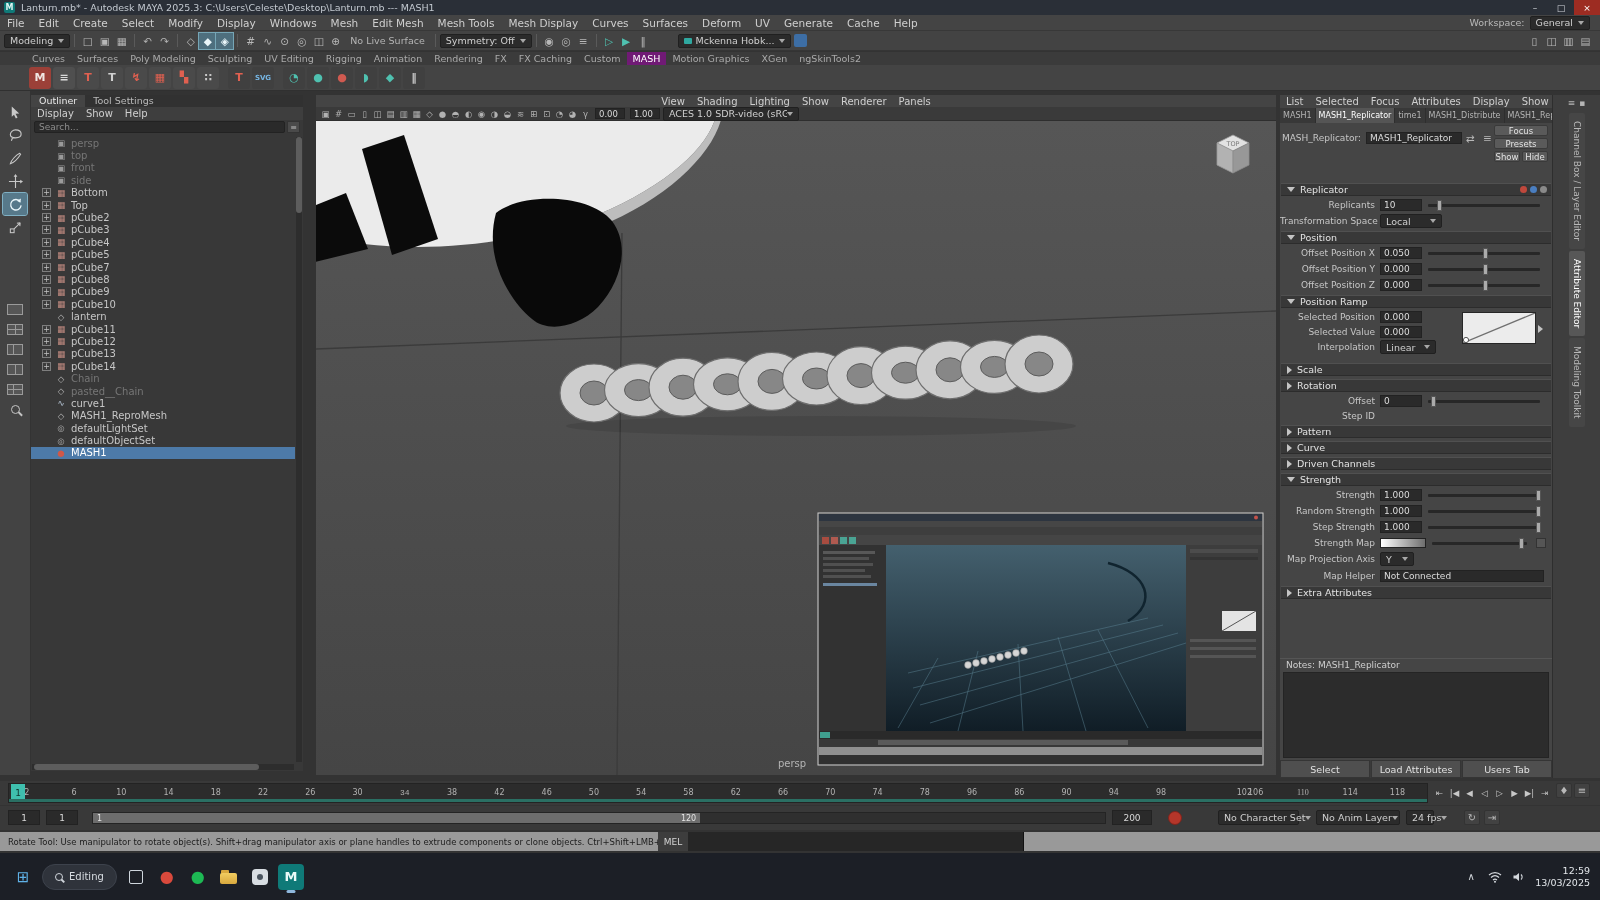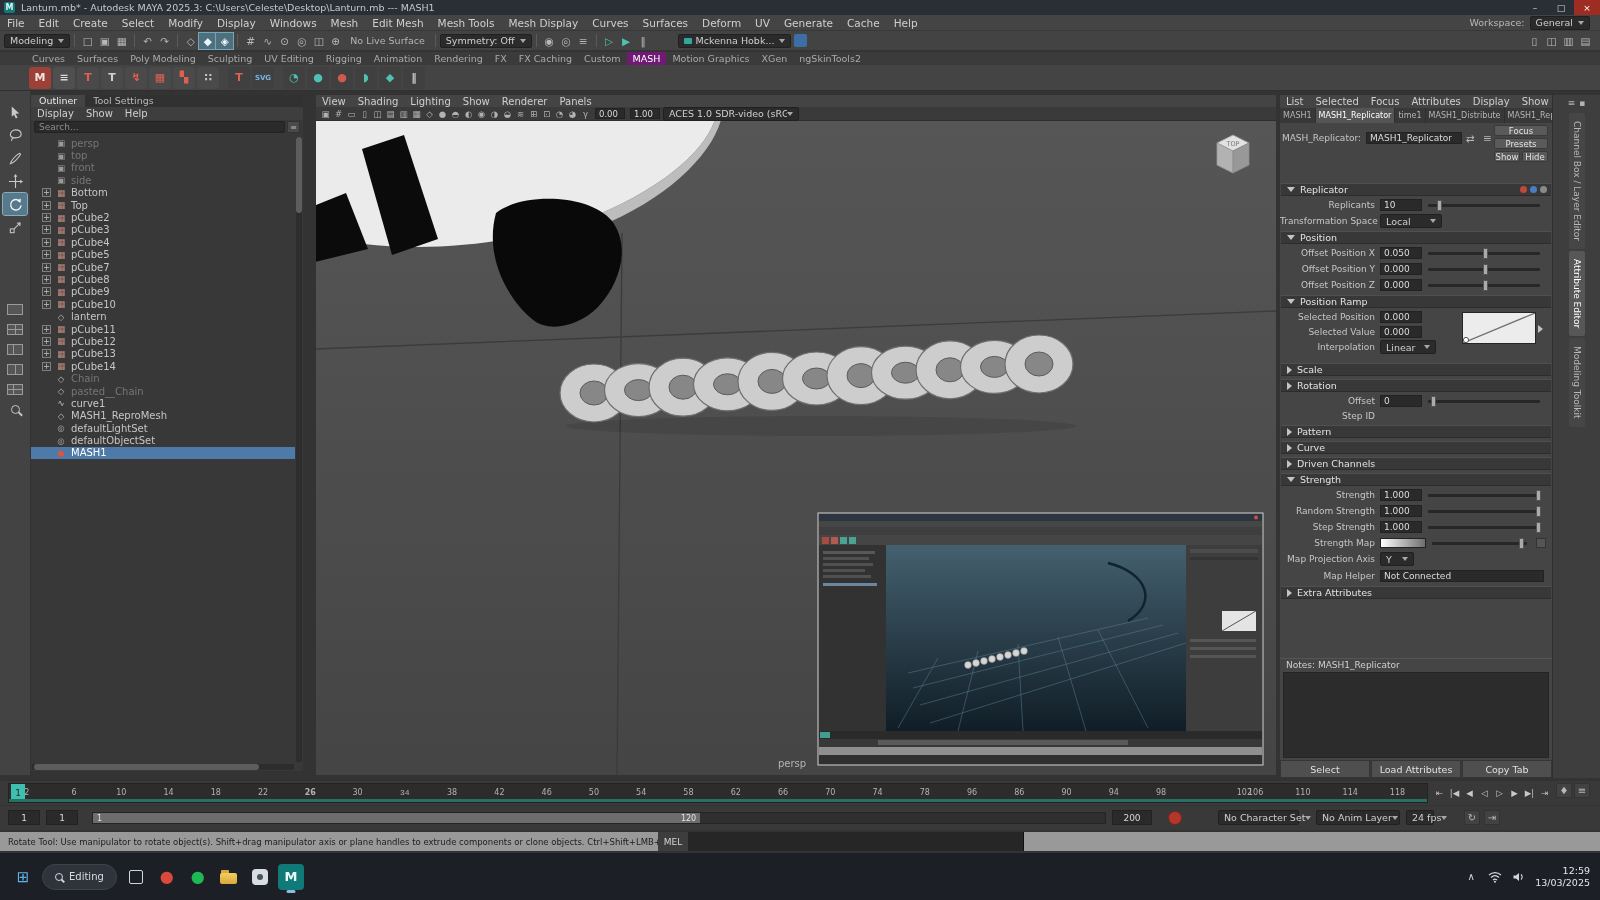--- a/index.html
+++ b/index.html
@@ -63,21 +63,21 @@
 .o-row.selected{background:#4d7aa8;color:#fff;}
 .o-exp{width:9px;height:9px;border:1px solid #7e7e7e;background:#3c3c3c;font-size:8px;line-height:7px;text-align:center;color:#c2c2c2;margin-right:4px;flex:none;}
 .o-spc{width:9px;margin-right:4px;flex:none;}
 .o-icon{width:12px;margin-right:4px;font-size:8.5px;text-align:center;flex:none;}
 #outliner-vscroll{position:absolute;right:1px;top:42px;bottom:9px;width:6px;background:#2d2d2d;}
 #outliner-vthumb{position:absolute;top:0;left:0;width:6px;height:76px;background:#5d5d5d;border-radius:3px;}
 #outliner-hscroll{position:absolute;left:1px;right:9px;bottom:1px;height:6px;background:#2d2d2d;}
 #outliner-hthumb{position:absolute;top:0;left:2px;width:86%;height:6px;background:#5d5d5d;border-radius:3px;}
 
 #viewport{position:absolute;left:316px;top:95px;width:960px;height:680px;background:#3c3c3c;}
-#vp-menurow{height:12px;display:flex;align-items:center;background:#444;}
+#vp-menurow{height:12px;display:flex;align-items:center;background:#444;justify-content:center;}
 #vp-toolrow{height:14px;display:flex;align-items:center;background:#3a3a3a;border-bottom:1px solid #2e2e2e;padding-left:3px;gap:1px;}
 .vicon{width:13px;height:12px;display:flex;align-items:center;justify-content:center;font-size:8.5px;color:#b2b2b2;flex:none;}
 .vfield{width:30px;height:11px;background:#2a2a2a;border:1px solid #222;font-size:8.5px;color:#d8d8d8;display:flex;align-items:center;padding:0 3px;flex:none;margin:0 2px;}
 #vp-canvas{position:absolute;left:0;top:26px;width:960px;height:654px;display:block;}
 
 #ae-panel{position:absolute;left:1280px;top:95px;width:272px;height:683px;background:#454545;}
 #ae-menubar{height:13px;display:flex;align-items:center;background:#444;}
 #ae-tabs{height:15px;display:flex;background:#383838;overflow:hidden;}
 .ae-tab{padding:0 3px;font-size:8px;height:15px;line-height:15px;color:#b5b5b5;border-right:1px solid #2e2e2e;white-space:nowrap;}
 .ae-tab.active{background:#555;color:#fff;}
@@ -846,21 +846,21 @@
 
       <div style="flex:1"></div>
       <div id="notes-row">
           <span>Notes: MASH1_Replicator</span>
         </div>
       <div id="notes-box"></div>
     </div>
     <div id="ae-footer">
       <div class="fbtn">Select</div>
       <div class="fbtn">Load Attributes</div>
-      <div class="fbtn">Copy Tab</div>
+      <div class="fbtn">Users Tab</div>
     </div>
   </div>
 
   <div id="right-strip">
     <div id="right-strip-icons">
       <span>≡</span>
       <span>▪</span>
     </div>
     <div>
         <div class="vtab">Channel Box / Layer Editor</div>
@@ -871,42 +871,42 @@
 
   <div id="timeline-row">
     <div id="timeline-slider">
       <div>
           <div class="tick" style="left: 1.25%;">2</div>
           <div class="tick" style="left: 4.58333%;">6</div>
           <div class="tick" style="left: 7.91667%;">10</div>
           <div class="tick" style="left: 11.25%;">14</div>
           <div class="tick" style="left: 14.5833%;">18</div>
           <div class="tick" style="left: 17.9167%;">22</div>
-          <div class="tick" style="left: 21.25%; font-weight: bold;">26</div>
+          <div class="tick" style="left: 21.25%;">26</div>
           <div class="tick" style="left: 24.5833%;">30</div>
           <div class="tick" style="left: 27.9167%; font-family: Liberation Mono, monospace;">34</div>
           <div class="tick" style="left: 31.25%;">38</div>
           <div class="tick" style="left: 34.5833%;">42</div>
           <div class="tick" style="left: 37.9167%;">46</div>
           <div class="tick" style="left: 41.25%;">50</div>
           <div class="tick" style="left: 44.5833%;">54</div>
           <div class="tick" style="left: 47.9167%;">58</div>
           <div class="tick" style="left: 51.25%;">62</div>
           <div class="tick" style="left: 54.5833%;">66</div>
           <div class="tick" style="left: 57.9167%;">70</div>
           <div class="tick" style="left: 61.25%;">74</div>
           <div class="tick" style="left: 64.5833%;">78</div>
           <div class="tick" style="left: 67.9167%;">96</div>
           <div class="tick" style="left: 71.25%;">86</div>
           <div class="tick" style="left: 74.5833%;">90</div>
           <div class="tick" style="left: 77.9167%;">94</div>
           <div class="tick" style="left: 81.25%;">98</div>
           <div class="tick" style="left: 84.5833%; margin-left: 36px;">102</div>
           <div class="tick" style="left: 87.9167%; text-align: center;">106</div>
-          <div class="tick" style="left: 91.25%;">110</div>
+          <div class="tick" style="left: 91.25%; font-family: Liberation Serif, serif;">110</div>
           <div class="tick" style="left: 94.5833%;">114</div>
           <div class="tick" style="left: 97.9167%;">118</div>
         </div>
       <div id="tl-current">1</div>
       <div id="tl-cache"></div>
     </div>
     <div id="playback-controls">
         <div class="pb">⇤</div>
         <div class="pb">|◀</div>
         <div class="pb">◀</div>

